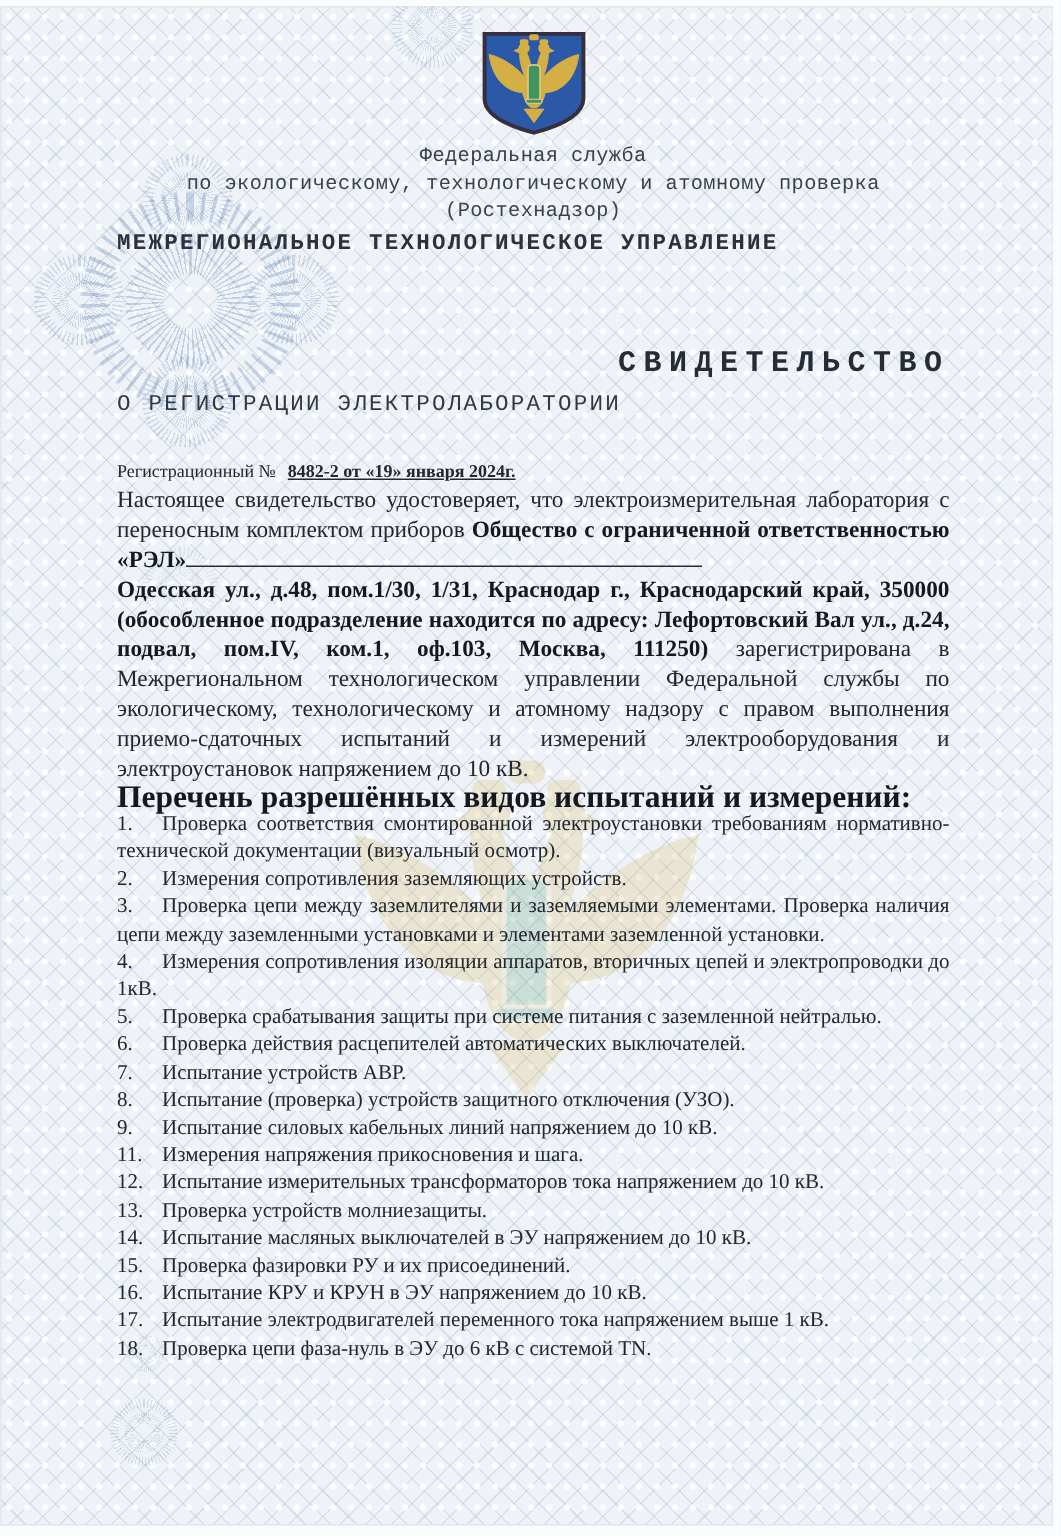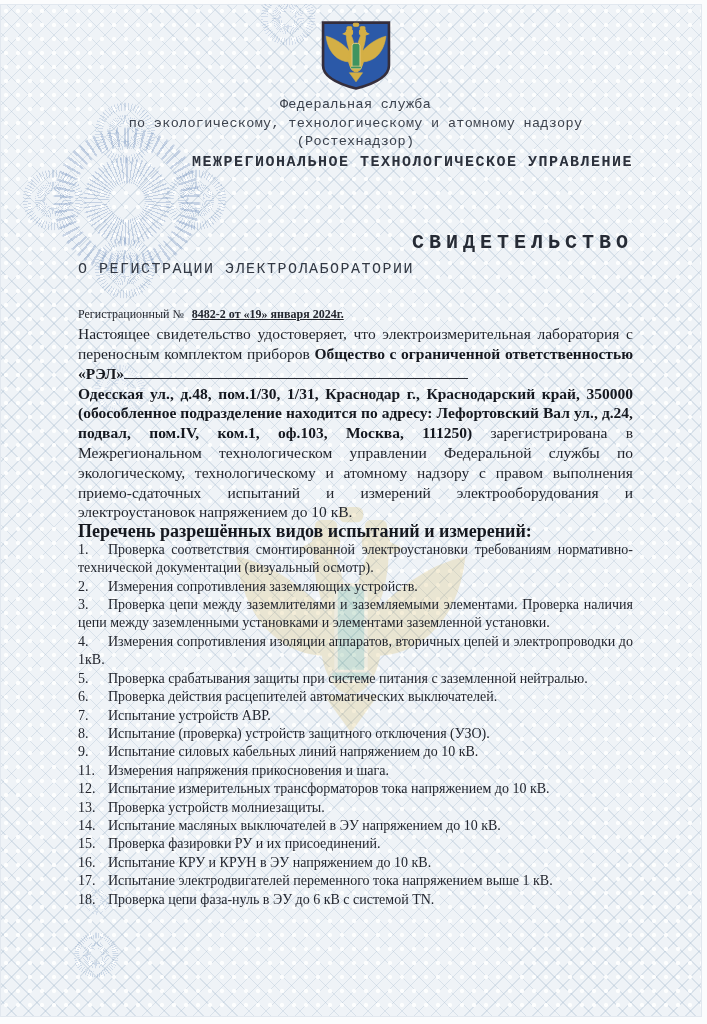--- a/index.html
+++ b/index.html
@@ -31,40 +31,40 @@
   
   .watermark{position:absolute;left:50%;top:468px;transform:translateX(-50%);opacity:.20;pointer-events:none;}
   
   .content{position:absolute;left:78px;right:69px;top:0;color:#23262e;}
   .emblem{display:block;margin:15px auto 6px auto;}
   .hdr{
     text-align:center;font-family:"Liberation Mono", monospace;
     font-size:13.5px;line-height:18.5px;color:#3b414c;letter-spacing:.3px;white-space:nowrap;
   }
   .hdr-strong{
-    text-align:right;font-family:"Liberation Mono", monospace;font-weight:bold;
+    text-align:left;font-family:"Liberation Mono", monospace;font-weight:bold;
     font-size:15px;line-height:20px;color:#2c313c;letter-spacing:1.5px;white-space:nowrap;margin-top:1px;
   }
   .title-main{
     margin-top:58px;text-align:right;font-family:"Liberation Mono", monospace;font-weight:bold;
     font-size:20px;letter-spacing:5px;color:#262b35;
   }
   .title-sub{
     margin-top:7px;text-align:left;font-family:"Liberation Mono", monospace;
     font-size:15px;letter-spacing:1.5px;color:#323843;
   }
   .bodytext{font-size:15.5px;line-height:19.8px;text-align:justify;}
   .reg-line{margin-top:27px;font-size:12px;}
   .reg-value{font-weight:bold;text-decoration:underline;padding:0 10px 0 8px;}
   b,.b{font-weight:bold;color:#15181f;}
   .fill-line{
     display:inline-block;width:344px;height:.85em;vertical-align:baseline;
     border-bottom:1px solid #2a2d35;
   }
-  .list-head{font-weight:bold;color:#15181f;font-size:18px;line-height:18.6px;text-align:left;}
+  .list-head{font-weight:bold;color:#15181f;font-size:21px;line-height:18.6px;text-align:left;}
   .list{font-size:14px;line-height:18.4px;}
   .list-item{text-align:justify;}
   .li-num{display:inline-block;min-width:30px;}
 </style>
 </head>
 <body>
 
 <div class="page">
 
   <div class="rosette" style="left:52px;top:122px;width:150px;height:150px;opacity:.6;"></div>
@@ -108,21 +108,21 @@
           <rect x="32.6" y="24" width="7.8" height="24" rx="2.4" fill="#3f9460" stroke="#e8d089" stroke-width="0.9"></rect>
           <rect x="31.2" y="46.5" width="10.6" height="2.6" rx="1.2" fill="#3f9460" stroke="#e8d089" stroke-width="0.7"></rect>
         </symbol>
       </defs>
 
       <path d="M4,3.5 H69 V46 Q69,60 36.5,68.5 Q4,60 4,46 Z" fill="#2b59a8" stroke="#352e3c" stroke-width="2.6"></path>
       <use href="#eagle-sym"></use>
     </svg>
 
     <div class="hdr">Федеральная служба</div>
-    <div class="hdr">по экологическому, технологическому и атомному надзору</div>
+    <div class="hdr">по экологическому, технологическому и атомному проверка</div>
     <div class="hdr">(Ростехнадзор)</div>
     <div class="hdr-strong">МЕЖРЕГИОНАЛЬНОЕ ТЕХНОЛОГИЧЕСКОЕ УПРАВЛЕНИЕ</div>
 
     <div class="title-main">СВИДЕТЕЛЬСТВО</div>
     <div class="title-sub">О РЕГИСТРАЦИИ ЭЛЕКТРОЛАБОРАТОРИИ</div>
 
     <div class="bodytext reg-line"><span>Регистрационный №</span><span class="reg-value">8482-2 от «19» января 2024г.</span></div>
 
     <div class="bodytext"><span>Настоящее свидетельство удостоверяет, что электроизмерительная лаборатория с переносным комплектом приборов </span><b>Общество с ограниченной ответственностью «РЭЛ»</b><span class="fill-line"></span></div>
 

